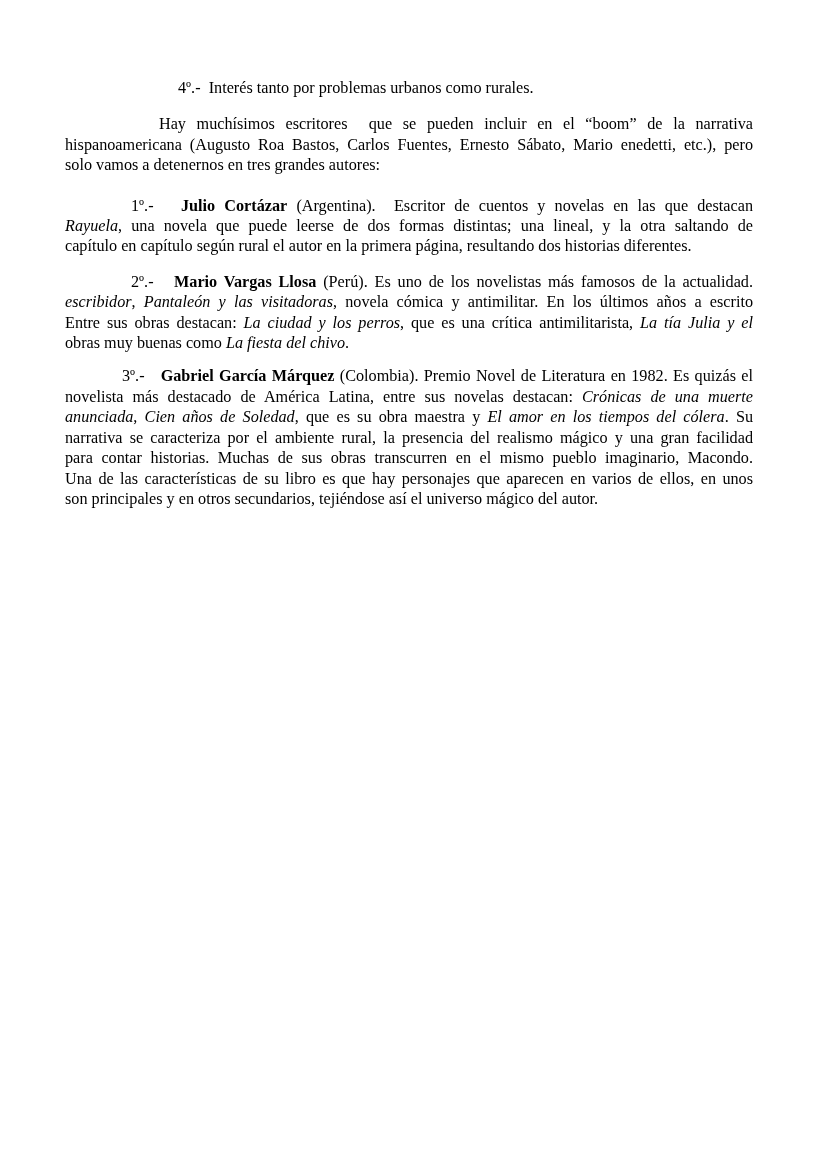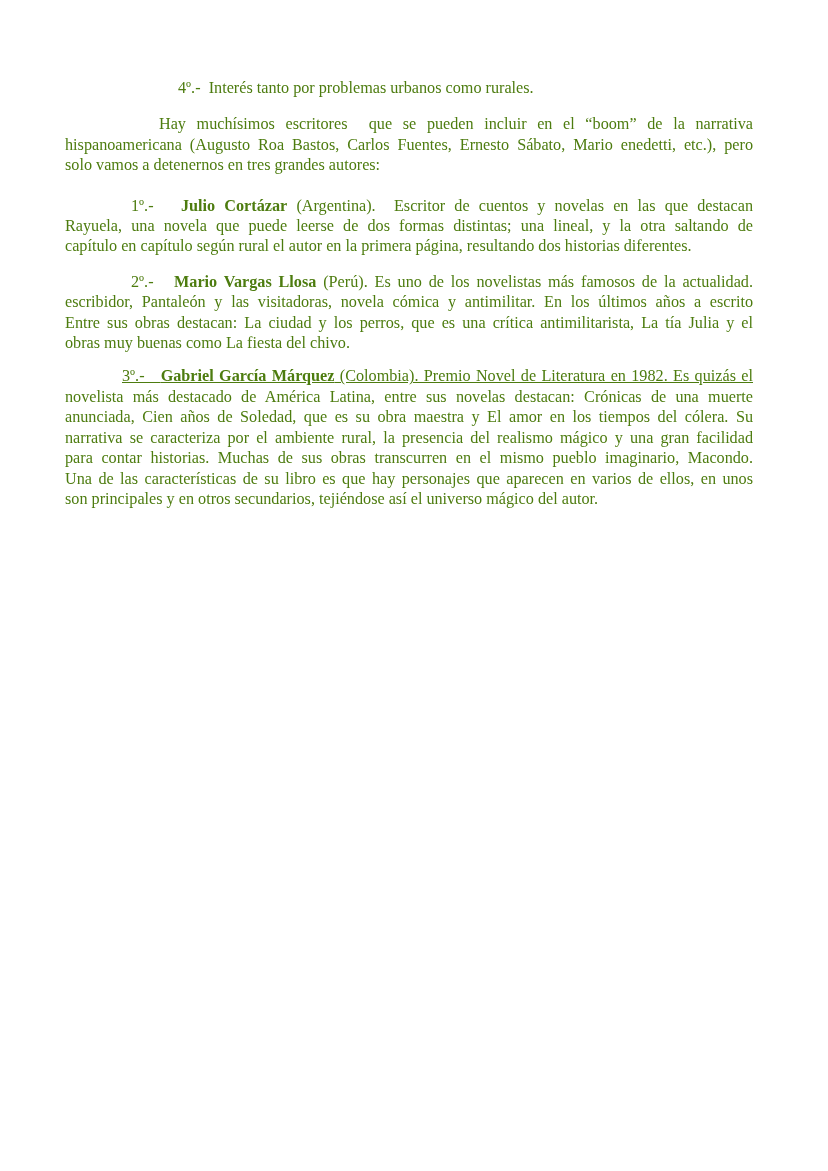--- a/index.html
+++ b/index.html
@@ -27,48 +27,48 @@
   }
   .para { margin: 0; }
   .line { text-align: left; }
   .line.j {
     text-align: justify;
     text-align-last: justify;
     text-justify: inter-word;
   }
   .s-r { font-weight: normal; font-style: normal; }
   .s-b { font-weight: bold; }
-  .s-i { }
+  .s-i { font-style: italic; }
 </style>
 </head>
 <body>
 
 <div class="page">
-  <div class="text-body" style="color: #4d7c0f;">
+  <div class="text-body" style="color: #000000;">
       <div class="para">
         <div class="line" style="text-indent: 113px;"><span class="s-r">4º.-&nbsp; Interés tanto por problemas urbanos como rurales.</span></div>
       </div>
       <div class="para" style="margin-top: 16px;">
         <div class="line j" style="text-indent: 94px;"><span class="s-r">Hay muchísimos escritores&nbsp; que se pueden incluir en el “boom” de la narrativa</span></div>
         <div class="line j"><span class="s-r">hispanoamericana (Augusto Roa Bastos, Carlos Fuentes, Ernesto Sábato, Mario enedetti, etc.), pero</span></div>
         <div class="line"><span class="s-r">solo vamos a detenernos en tres grandes autores:</span></div>
       </div>
       <div class="para" style="margin-top: 20px;">
         <div class="line j" style="text-indent: 66px;"><span class="s-r">1º.-&nbsp;&nbsp; </span><span class="s-b">Julio Cortázar</span><span class="s-r"> (Argentina).&nbsp; Escritor de cuentos y novelas en las que destacan</span></div>
         <div class="line j"><span class="s-i">Rayuela</span><span class="s-r">, una novela que puede leerse de dos formas distintas; una lineal, y la otra saltando de</span></div>
         <div class="line"><span class="s-r">capítulo en capítulo según rural el autor en la primera página, resultando dos historias diferentes.</span></div>
       </div>
       <div class="para" style="margin-top: 15px;">
         <div class="line j" style="text-indent: 66px; margin-top: 10px;"><span class="s-r">2º.-&nbsp;&nbsp; </span><span class="s-b">Mario Vargas Llosa</span><span class="s-r"> (Perú). Es uno de los novelistas más famosos de la actualidad.</span></div>
         <div class="line j"><span class="s-i">escribidor</span><span class="s-r">, </span><span class="s-i">Pantaleón y las visitadoras</span><span class="s-r">, novela cómica y antimilitar. En los últimos años a escrito</span></div>
         <div class="line j"><span class="s-r">Entre sus obras destacan: </span><span class="s-i">La ciudad y los perros</span><span class="s-r">, que es una crítica antimilitarista, </span><span class="s-i">La tía Julia y el</span></div>
         <div class="line"><span class="s-r">obras muy buenas como </span><span class="s-i">La fiesta del chivo</span><span class="s-r">.</span></div>
       </div>
       <div class="para" style="margin-top: 13px;">
-        <div class="line j" style="text-indent: 57px; text-decoration: underline;"><span class="s-r">3º.-&nbsp;&nbsp; </span><span class="s-b">Gabriel García Márquez</span><span class="s-r"> (Colombia). Premio Novel de Literatura en 1982. Es quizás el</span></div>
+        <div class="line j" style="text-indent: 57px;"><span class="s-r">3º.-&nbsp;&nbsp; </span><span class="s-b">Gabriel García Márquez</span><span class="s-r"> (Colombia). Premio Novel de Literatura en 1982. Es quizás el</span></div>
         <div class="line j"><span class="s-r">novelista más destacado de América Latina, entre sus novelas destacan: </span><span class="s-i">Crónicas de una muerte</span></div>
         <div class="line j"><span class="s-i">anunciada</span><span class="s-r">, </span><span class="s-i">Cien años de Soledad</span><span class="s-r">, que es su obra maestra y </span><span class="s-i">El amor en los tiempos del cólera</span><span class="s-r">. Su</span></div>
         <div class="line j"><span class="s-r">narrativa se caracteriza por el ambiente rural, la presencia del realismo mágico y una gran facilidad</span></div>
         <div class="line j"><span class="s-r">para contar historias. Muchas de sus obras transcurren en el mismo pueblo imaginario, Macondo.</span></div>
         <div class="line j"><span class="s-r">Una de las características de su libro es que hay personajes que aparecen en varios de ellos, en unos</span></div>
         <div class="line"><span class="s-r">son principales y en otros secundarios, tejiéndose así el universo mágico del autor.</span></div>
       </div>
     </div>
 </div>
 

